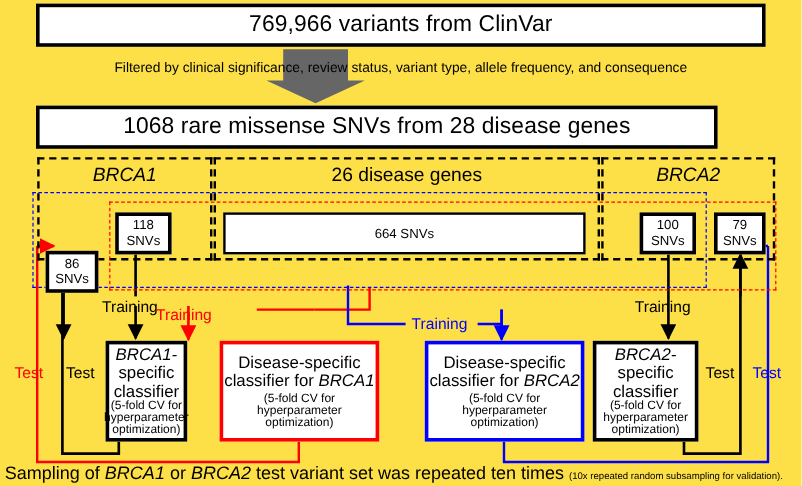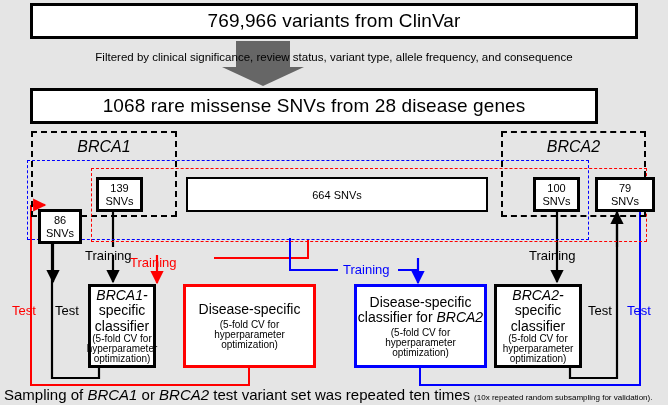--- a/index.html
+++ b/index.html
@@ -1,17 +1,17 @@
 <!DOCTYPE html>
 <html><head>
 <meta charset="utf-8">
 <style>
   html,body{margin:0;padding:0;background:#fff;}
   body{font-family:"Liberation Sans","DejaVu Sans",sans-serif;color:#000;}
-  #stage{position:relative;width:668px;height:405px;overflow:hidden;background:#e5e5e5;}
+  #stage{position:relative;width:668px;height:405px;overflow:hidden;background:#fde047;}
   #svg-layer{position:absolute;left:0;top:0;width:668px;height:405px;}
 
   .box{position:absolute;box-sizing:border-box;background:#fff;display:flex;
        flex-direction:column;align-items:center;justify-content:center;text-align:center;}
 
   .solid-black{border:3px solid #000;}
   .solid-black-thin{border:2px solid #000;}
   .solid-red{border:3px solid #ff0000;}
   .solid-blue{border:3px solid #0000ff;}
   .dash-black{border:2px dashed #000;background:transparent;}
@@ -88,49 +88,52 @@
   <div class="t-filter" style="left:30px;top:51px;width:608px;text-align:center;">Filtered by clinical significance, review status, variant type, allele frequency, and consequence</div>
 
   <div class="box solid-black t-head" style="left:30px;top:88px;width:568px;height:36px;">
     <span>1068 rare missense SNVs from 28 disease genes</span>
   </div>
 
   <div class="dash-black" style="position:absolute;left:31px;top:131px;width:142px;height:82px;">
     <div class="grouplbl t-group">BRCA1</div>
   </div>
 
+  <div class="dash-black" style="position:absolute;left:178px;top:131px;width:318px;height:82px;">
+    <div class="grouplbl t-group-plain">26 disease genes</div>
+  </div>
 
   <div class="dash-black" style="position:absolute;left:501px;top:131px;width:141px;height:82px;">
     <div class="grouplbl t-group">BRCA2</div>
   </div>
 
   <div class="dash-blue" style="position:absolute;left:27px;top:160px;width:560px;height:78px;"></div>
 
   <div class="dash-red" style="position:absolute;left:91px;top:168px;width:554px;height:72px;"></div>
 
   <div class="box solid-black t-snv" style="left:38px;top:177px;width:44px;height:35px;margin-top:32px;">
     <span>86</span>
     <span>SNVs</span>
   </div>
 
   <div class="box solid-black t-snv" style="left:96px;top:177px;width:47px;height:35px;">
-    <span>139</span>
+    <span>118</span>
     <span>SNVs</span>
   </div>
 
   <div class="box solid-black-thin t-snv-wide" style="left:186px;top:177px;width:302px;height:35px;">
     <span>664 SNVs</span>
   </div>
 
   <div class="box solid-black t-snv" style="left:533px;top:177px;width:47px;height:35px;">
     <span>100</span>
     <span>SNVs</span>
   </div>
 
-  <div class="box solid-black t-snv" style="left:595px;top:177px;width:60px;height:35px;">
+  <div class="box solid-black t-snv" style="left:595px;top:177px;width:43px;height:35px;">
     <span>79</span>
     <span>SNVs</span>
   </div>
 
   <div class="t-label" style="left:85px;top:248px;">Training</div>
   <div class="t-label red" style="left:130px;top:255px;">Training</div>
   <div class="t-label blue" style="left:343px;top:262px;">Training</div>
   <div class="t-label" style="left:529px;top:248px;">Training</div>
 
   <div class="t-label red" style="left:12px;top:303px;">Test</div>
@@ -142,20 +145,21 @@
     <span class="t-cls it">BRCA1-</span>
     <span class="t-cls">specific</span>
     <span class="t-cls">classifier</span>
     <span class="t-cls-sm">(5-fold CV for</span>
     <span class="t-cls-sm">hyperparameter</span>
     <span class="t-cls-sm">optimization)</span>
   </div>
 
   <div class="box solid-red" style="left:183px;top:284px;width:133px;height:84px;">
     <span class="t-cls">Disease-specific</span>
+    <span class="t-cls"><span>classifier for </span><span class="it">BRCA1</span></span>
     <span class="t-cls-sm" style="margin-top:2px;">(5-fold CV for</span>
     <span class="t-cls-sm">hyperparameter optimization)</span>
   </div>
 
   <div class="box solid-blue" style="left:354px;top:284px;width:133px;height:84px;">
     <span class="t-cls">Disease-specific</span>
     <span class="t-cls"><span>classifier for </span><span class="it">BRCA2</span></span>
     <span class="t-cls-sm" style="margin-top:2px;">(5-fold CV for</span>
     <span class="t-cls-sm">hyperparameter optimization)</span>
   </div>

